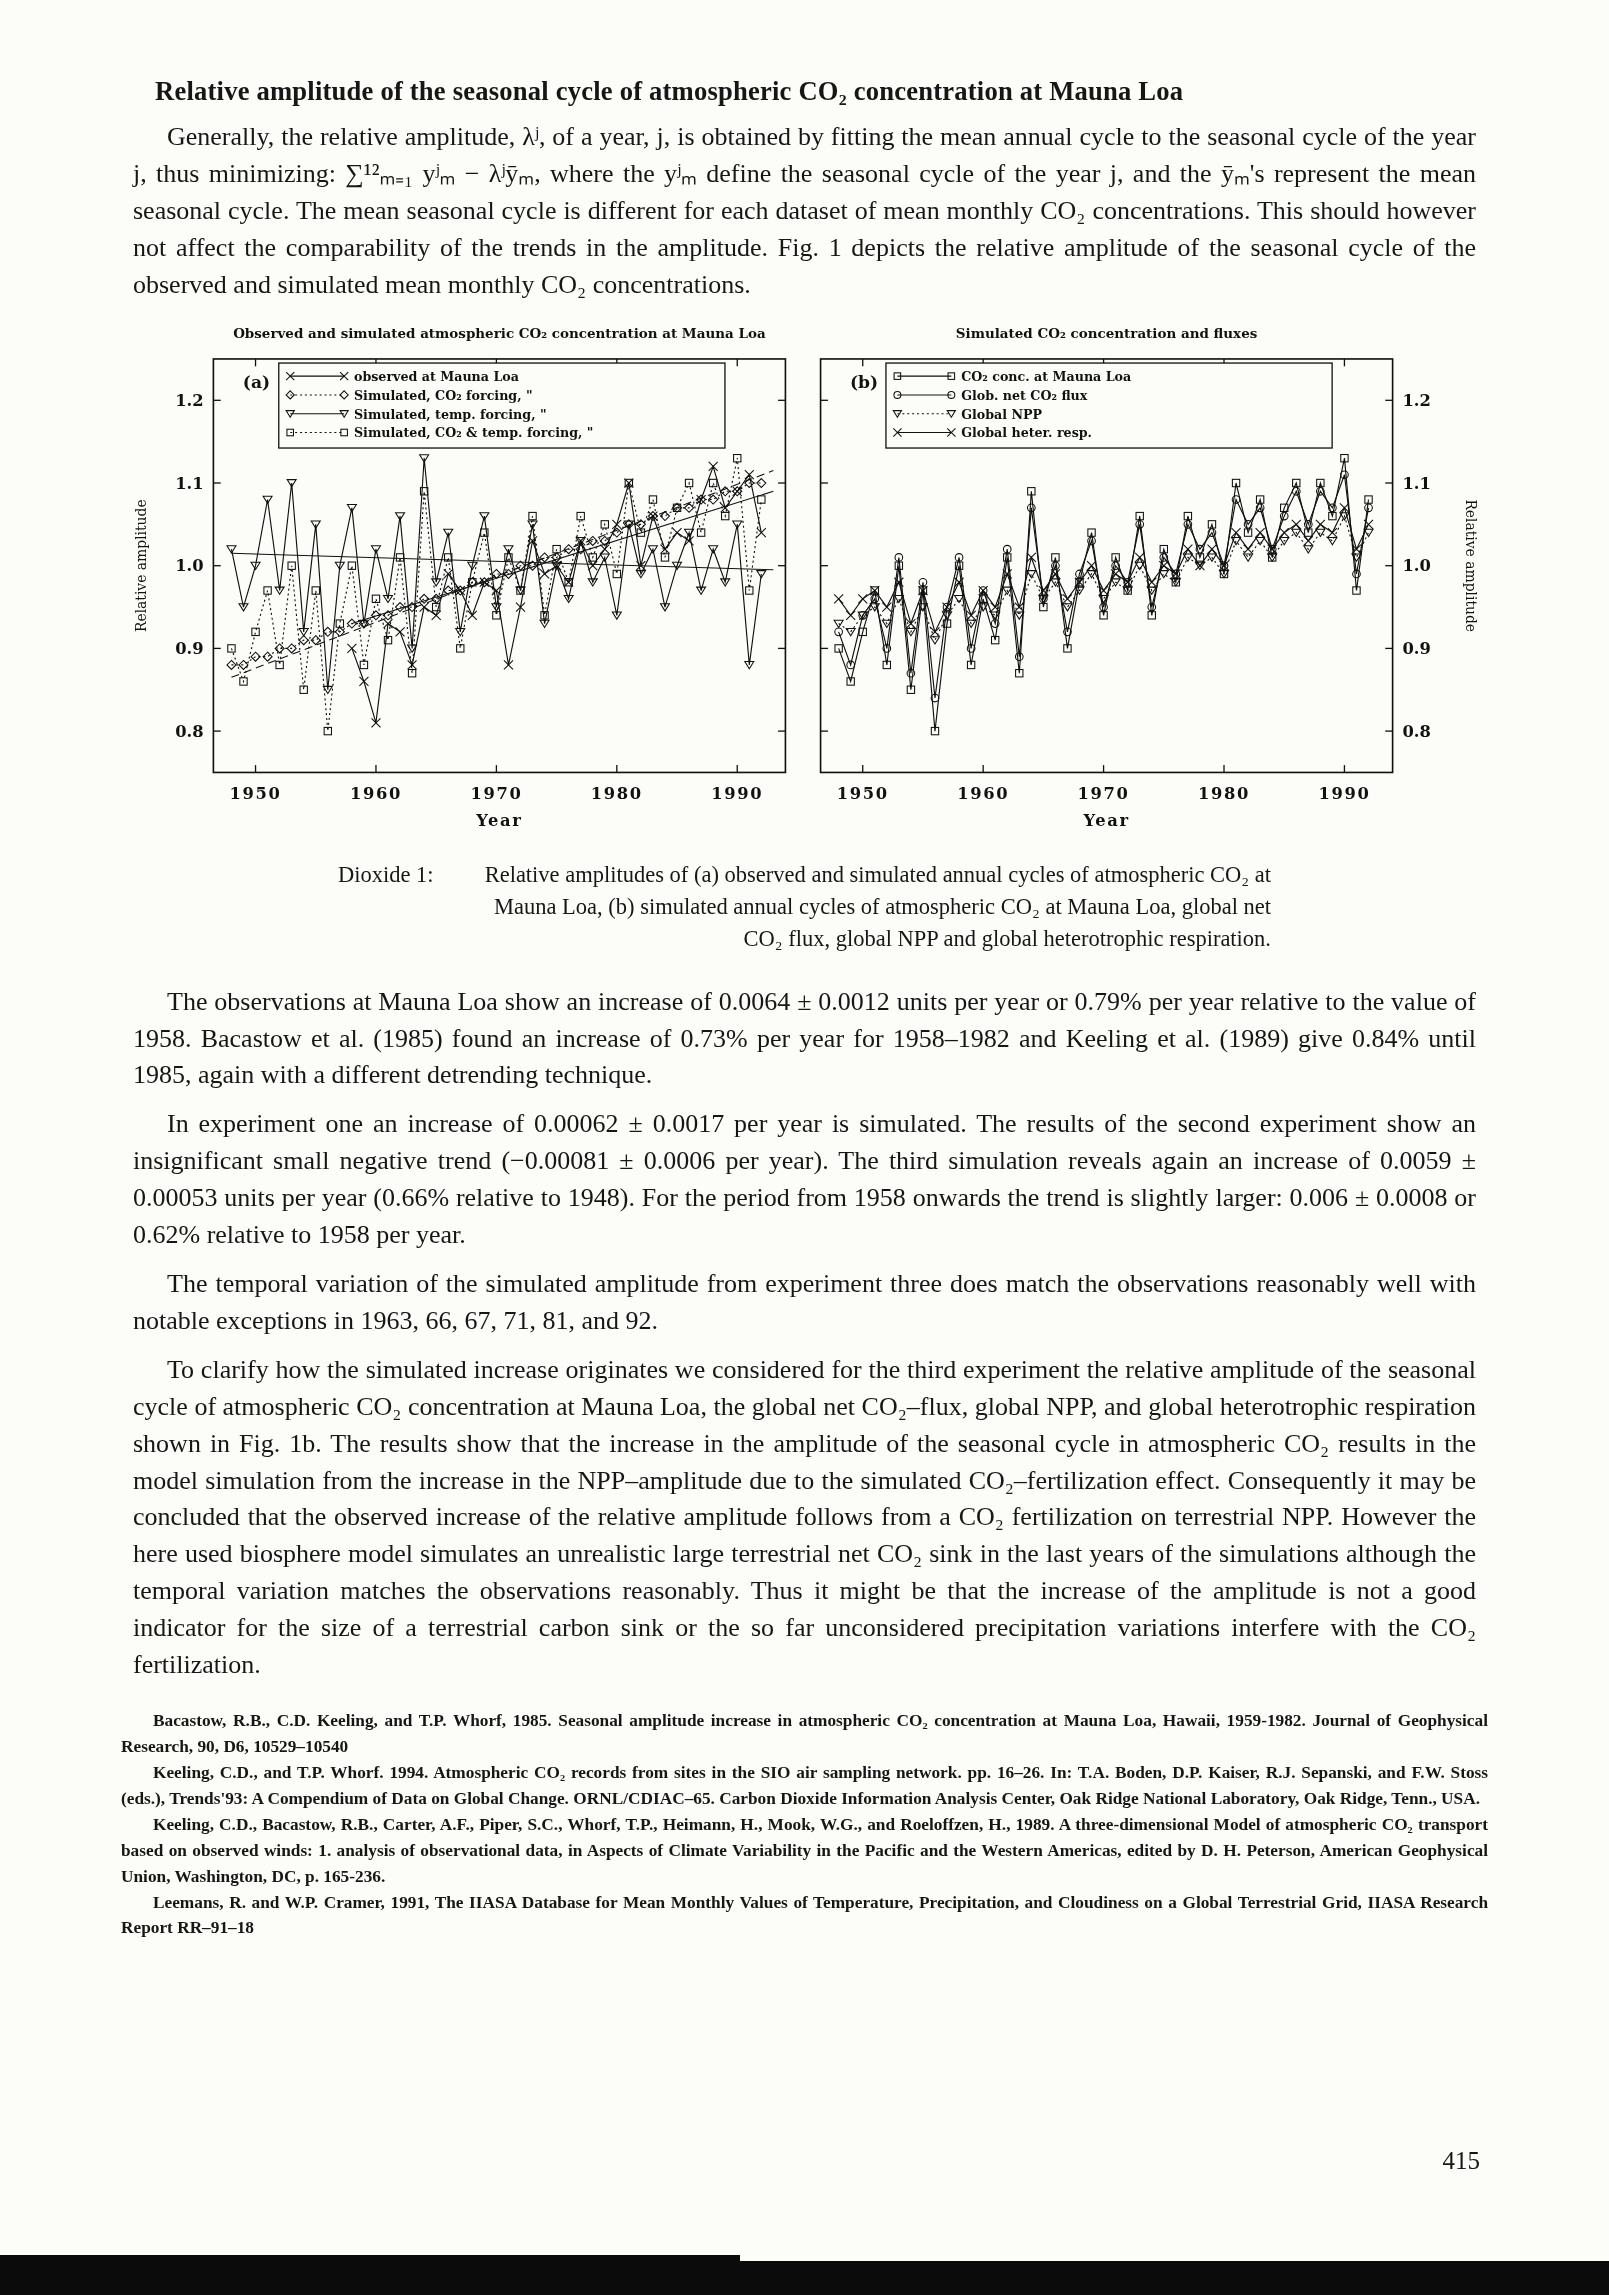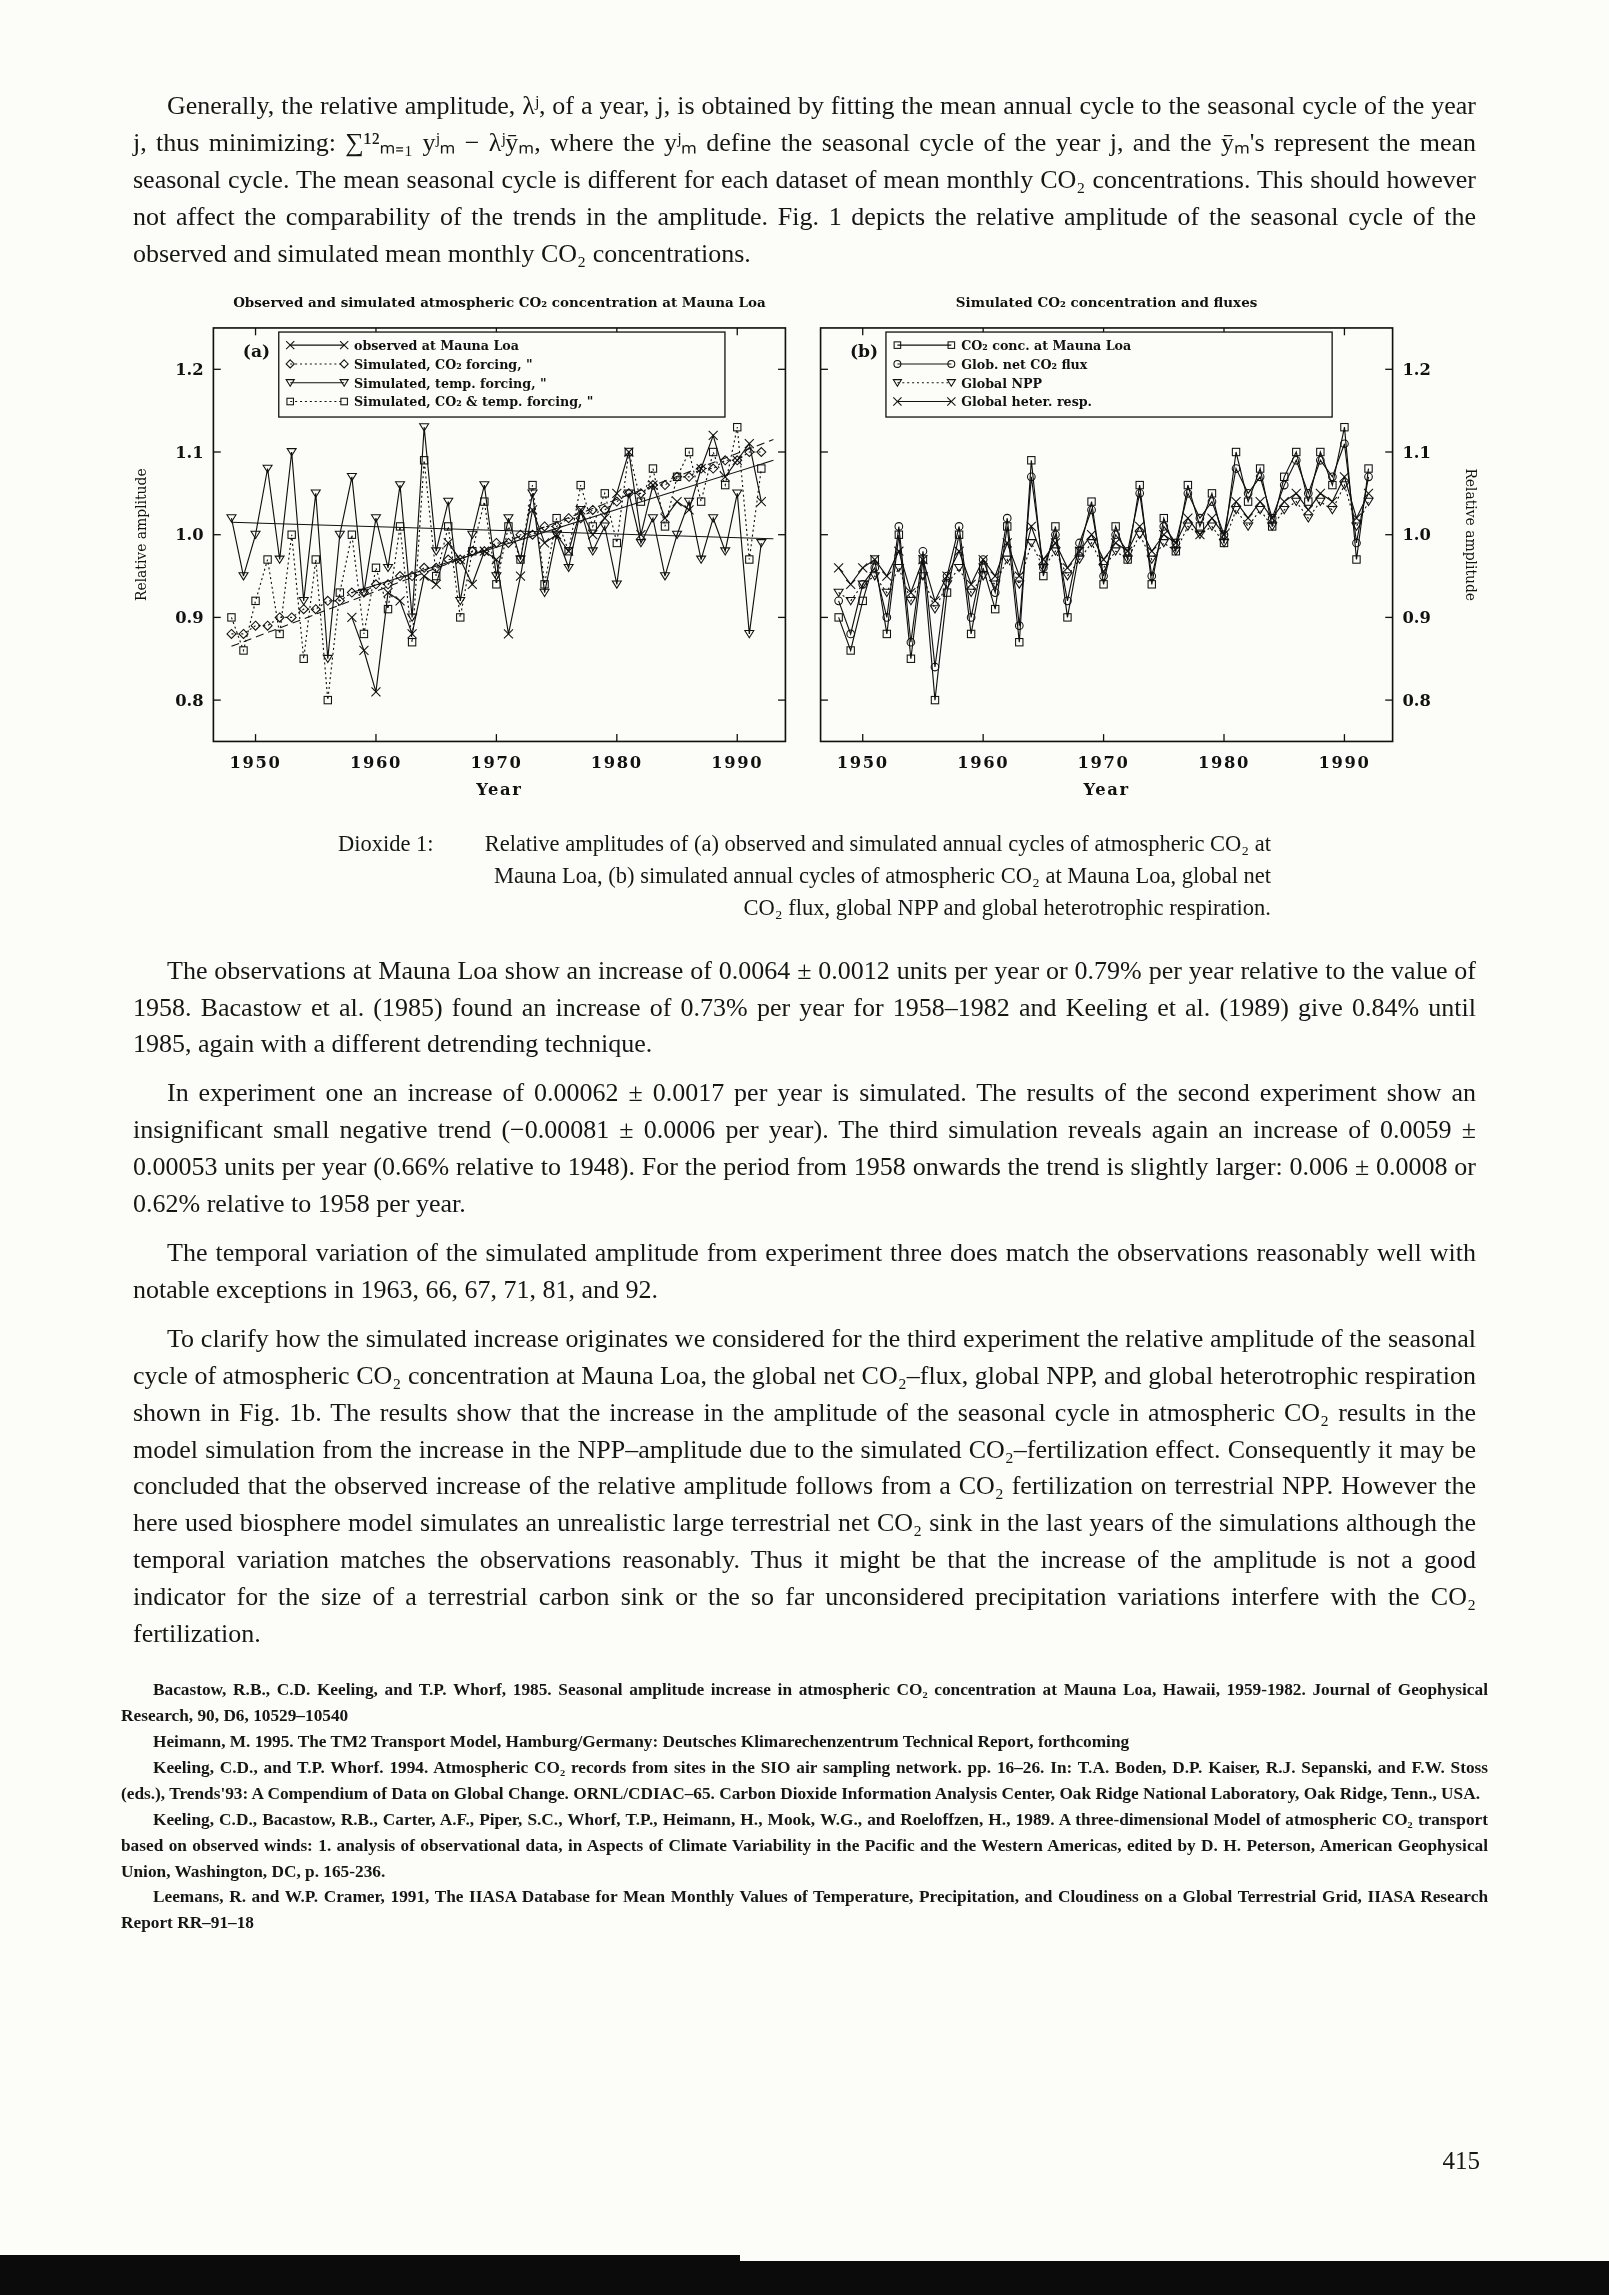--- a/index.html
+++ b/index.html
@@ -60,20 +60,21 @@
     position:absolute; left:0; bottom:32px; width:46%; height:8px;
     background:#0b0b0b;
   }
 </style>
 </head>
 <body>
 
 <div class="sheet">
   <div class="content">
 
+    <p class="title">Relative amplitude of the seasonal cycle of atmospheric CO₂ concentration at Mauna Loa</p>
 
     <p class="body">Generally, the relative amplitude, λʲ, of a year, j, is obtained by fitting the mean annual cycle to the seasonal cycle of the year j, thus minimizing: ∑¹²ₘ₌₁ yʲₘ − λʲȳₘ, where the yʲₘ define the seasonal cycle of the year j, and the ȳₘ's represent the mean seasonal cycle. The mean seasonal cycle is different for each dataset of mean monthly CO₂ concentrations. This should however not affect the comparability of the trends in the amplitude. Fig. 1 depicts the relative amplitude of the seasonal cycle of the observed and simulated mean monthly CO₂ concentrations.</p>
 
     <div class="figure">
       <div class="charts">
         <svg id="chart-a" viewBox="0 0 830 640">
             <g>
               <text x="462" y="18" text-anchor="middle" font-size="16.5" font-weight="bold">Observed and simulated atmospheric CO₂ concentration at Mauna Loa</text>
               <rect x="112" y="44" width="700" height="506" fill="none" stroke="#111" stroke-width="2"></rect>
               <line x1="112" y1="499.4" x2="121" y2="499.4" stroke="#111" stroke-width="1.6"></line>
@@ -638,21 +639,20 @@
 
     <div class="paras">
       <p class="body">The observations at Mauna Loa show an increase of 0.0064 ± 0.0012 units per year or 0.79% per year relative to the value of 1958. Bacastow et al. (1985) found an increase of 0.73% per year for 1958–1982 and Keeling et al. (1989) give 0.84% until 1985, again with a different detrending technique.</p>
       <p class="body">In experiment one an increase of 0.00062 ± 0.0017 per year is simulated. The results of the second experiment show an insignificant small negative trend (−0.00081 ± 0.0006 per year). The third simulation reveals again an increase of 0.0059 ± 0.00053 units per year (0.66% relative to 1948). For the period from 1958 onwards the trend is slightly larger: 0.006 ± 0.0008 or 0.62% relative to 1958 per year.</p>
       <p class="body">The temporal variation of the simulated amplitude from experiment three does match the observations reasonably well with notable exceptions in 1963, 66, 67, 71, 81, and 92.</p>
       <p class="body">To clarify how the simulated increase originates we considered for the third experiment the relative amplitude of the seasonal cycle of atmospheric CO₂ concentration at Mauna Loa, the global net CO₂–flux, global NPP, and global heterotrophic respiration shown in Fig. 1b. The results show that the increase in the amplitude of the seasonal cycle in atmospheric CO₂ results in the model simulation from the increase in the NPP–amplitude due to the simulated CO₂–fertilization effect. Consequently it may be concluded that the observed increase of the relative amplitude follows from a CO₂ fertilization on terrestrial NPP. However the here used biosphere model simulates an unrealistic large terrestrial net CO₂ sink in the last years of the simulations although the temporal variation matches the observations reasonably. Thus it might be that the increase of the amplitude is not a good indicator for the size of a terrestrial carbon sink or the so far unconsidered precipitation variations interfere with the CO₂ fertilization.</p>
     </div>
 
     <div class="refs">
       <p>Bacastow, R.B., C.D. Keeling, and T.P. Whorf, 1985. Seasonal amplitude increase in atmospheric CO₂ concentration at Mauna Loa, Hawaii, 1959-1982. Journal of Geophysical Research, 90, D6, 10529–10540</p>
-      <p>Heimann, M. 1995. The TM2 Transport Model, Hamburg/Germany: Deutsches Klimarechenzentrum Technical Report, forthcoming</p>
       <p>Keeling, C.D., and T.P. Whorf. 1994. Atmospheric CO₂ records from sites in the SIO air sampling network. pp. 16–26. In: T.A. Boden, D.P. Kaiser, R.J. Sepanski, and F.W. Stoss (eds.), Trends'93: A Compendium of Data on Global Change. ORNL/CDIAC–65. Carbon Dioxide Information Analysis Center, Oak Ridge National Laboratory, Oak Ridge, Tenn., USA.</p>
       <p>Keeling, C.D., Bacastow, R.B., Carter, A.F., Piper, S.C., Whorf, T.P., Heimann, H., Mook, W.G., and Roeloffzen, H., 1989. A three-dimensional Model of atmospheric CO₂ transport based on observed winds: 1. analysis of observational data, in Aspects of Climate Variability in the Pacific and the Western Americas, edited by D. H. Peterson, American Geophysical Union, Washington, DC, p. 165-236.</p>
       <p>Leemans, R. and W.P. Cramer, 1991, The IIASA Database for Mean Monthly Values of Temperature, Precipitation, and Cloudiness on a Global Terrestrial Grid, IIASA Research Report RR–91–18</p>
     </div>
 
   </div>
 
   <div class="page-number">415</div>
   <div class="scan-bar"></div>
 </div>

